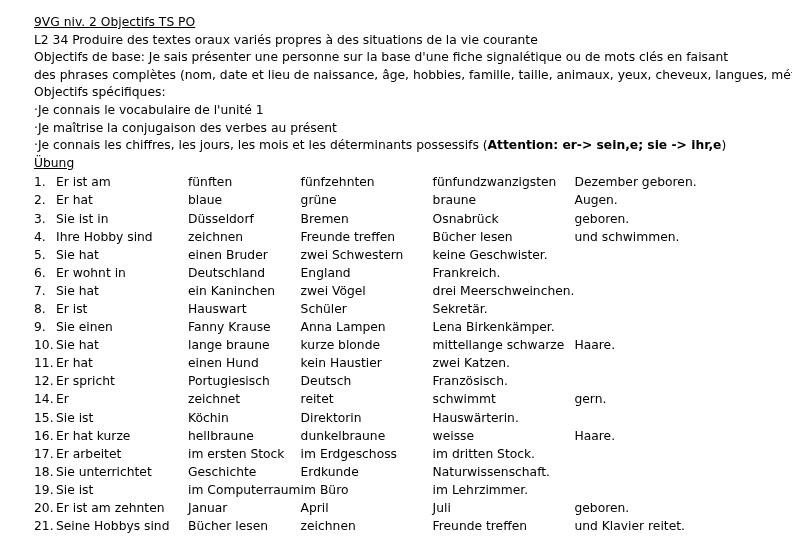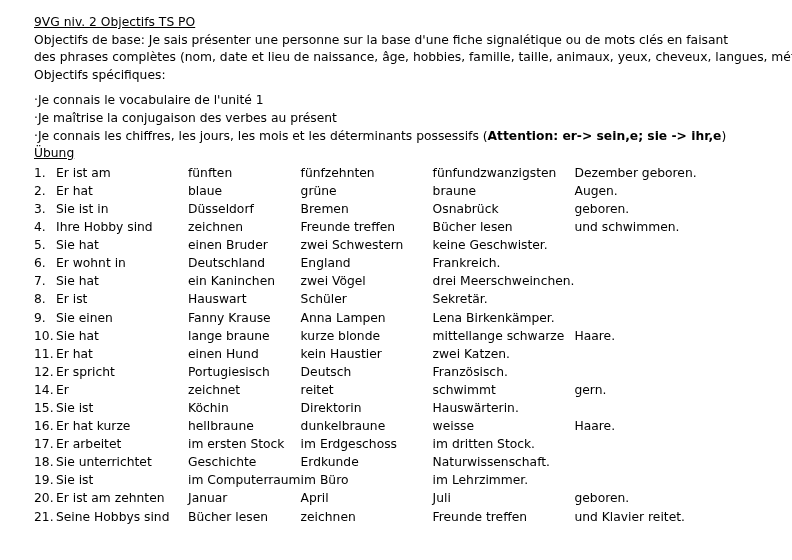--- a/index.html
+++ b/index.html
@@ -26,21 +26,21 @@
     line-height: 17.6px;
     white-space: pre;
   }
   .underline {
     text-decoration: underline;
   }
   .bold {
     font-weight: bold;
   }
   .header-block {
-    margin-bottom: 8px;
+    margin-bottom: 0;
   }
   .bullets .line {
     line-height: 17.6px;
   }
   .uebung {
     margin-top: 0px;
     margin-bottom: 1px;
   }
   table.exercise {
     border-collapse: collapse;
@@ -72,20 +72,21 @@
     width: 170px;
   }
 </style>
 </head>
 <body>
 
 <div class="page">
 
   <div class="header-block">
     <div class="line underline">9VG niv. 2 Objectifs TS PO</div>
+    <div class="line">L2 34 Produire des textes oraux variés propres à des situations de la vie courante</div>
     <div class="line"><span>Objectifs de base:</span><span> Je sais présenter une personne sur la base d'une fiche signalétique ou de mots clés en faisant</span></div>
     <div class="line">des phrases complètes (nom, date et lieu de naissance, âge, hobbies, famille, taille, animaux, yeux, cheveux, langues, métier, …)</div>
     <div class="line">Objectifs spécifiques:</div>
   </div>
 
   <div class="bullets">
     <div class="line">·Je connais le vocabulaire de l'unité 1</div>
     <div class="line">·Je maîtrise la conjugaison des verbes au présent</div>
     <div class="line"><span>·Je connais les chiffres, les jours, les mois et les déterminants possessifs (</span><span class="bold">Attention: er-&gt; sein,e; sie -&gt; ihr,e</span><span>)</span></div>
   </div>

